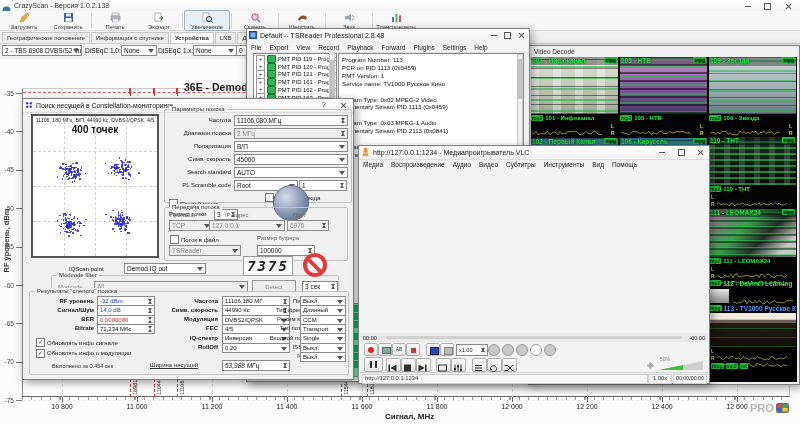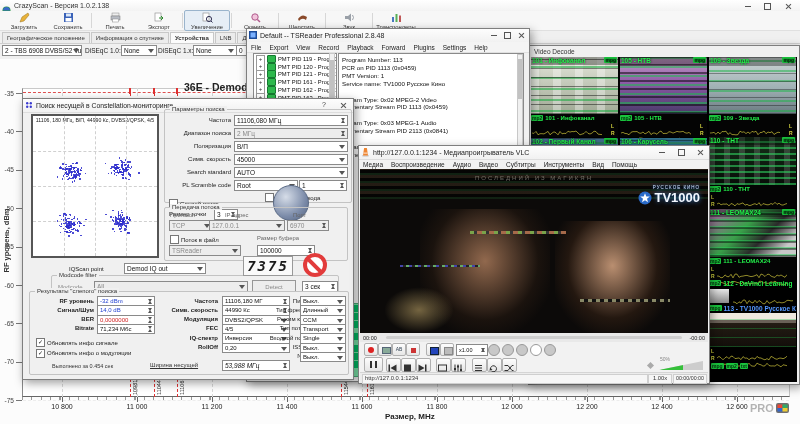--- a/index.html
+++ b/index.html
@@ -199,21 +199,21 @@
       <span class="lbl" style="left:158px;top:3px;">DiSEqC 1.x:</span>
       <div class="cb" style="left:193px;top:1px;width:30px;">None</div>
       <div class="spin" style="left:236px;top:1px;width:8px;">0</div>
       <span class="lbl" style="left:256px;top:3px;">Поз</span>
     </div>
 
     <div id="chart" class="a" style="left:0;top:59px;width:800px;height:365px;background:#fcfcfc;">
       <div class="a" style="left:22px;top:29px;width:768px;height:309px;background:#ffffff;border:1px solid #c9c9c9;border-left-color:#888;border-bottom-color:#666;box-sizing:border-box;"></div>
       <div class="a" style="left:184px;top:22px;font-size:10.5px;font-weight:bold;color:#222;">36E - Demod</div>
       <div class="a" style="left:-26px;top:177px;width:64px;text-align:center;font-size:7.5px;font-weight:bold;color:#333;transform:rotate(-90deg);">RF уровень, dBm</div>
-      <div class="a" style="left:385px;top:353px;font-size:8px;font-weight:bold;color:#222;">Размер, MHz</div>
+      <div class="a" style="left:385px;top:353px;font-size:8px;font-weight:bold;color:#222;">Сигнал, MHz</div>
       <div id="chart-guts" class="a" style="left:0;top:0;width:800px;height:365px;">
           <div class="a" style="left: 16px; top: 34px; width: 6px; height: 1px; background: rgb(119, 119, 119);"></div>
           <div class="a" style="left: 0px; top: 30.5px; width: 14px; font-size: 6.5px; color: rgb(68, 68, 68); text-align: right;">-35</div>
           <div class="a" style="left: 16px; top: 72.4px; width: 6px; height: 1px; background: rgb(119, 119, 119);"></div>
           <div class="a" style="left: 0px; top: 68.9px; width: 14px; font-size: 6.5px; color: rgb(68, 68, 68); text-align: right;">-40</div>
           <div class="a" style="left: 23px; top: 72.4px; width: 766px; height: 0px; border-top: 1px dashed rgb(237, 237, 237);"></div>
           <div class="a" style="left: 16px; top: 110.8px; width: 6px; height: 1px; background: rgb(119, 119, 119);"></div>
           <div class="a" style="left: 0px; top: 107.3px; width: 14px; font-size: 6.5px; color: rgb(68, 68, 68); text-align: right;">-45</div>
           <div class="a" style="left: 23px; top: 110.8px; width: 766px; height: 0px; border-top: 1px dashed rgb(237, 237, 237);"></div>
           <div class="a" style="left: 16px; top: 149.2px; width: 6px; height: 1px; background: rgb(119, 119, 119);"></div>
@@ -610,20 +610,21 @@
       </span>
       <span style="font-size:6.8px;">Поиск несущей в Constellation-мониторинге</span>
       <span class="a" style="right:22px;top:2px;width:14px;height:9px;text-align:center;font-size:7px;color:#444;">?</span>
       <span class="wctl" style="right:2px;left:auto;">
           <span class="cls"></span>
         </span>
     </div>
 
     <div class="a" style="left:8px;top:15px;width:128px;height:144px;background:#fff;border:2px solid #555;box-sizing:border-box;">
       <div class="a" style="left:0;top:1px;width:100%;text-align:center;font-size:5.2px;color:#222;white-space:nowrap;">11106, 180 МГц, В/П, 44990 Кс, DVBS2/QPSK, 4/5</div>
+      <div class="a" style="left:0;top:8px;width:100%;text-align:center;font-size:10px;font-weight:bold;color:#111;">400 точек</div>
       <div id="iq-grid" class="a" style="left:0;top:0;width:124px;height:140px;">
           <div class="a" style="left: 31px; top: 0px; width: 0px; height: 140px; border-left: 1px dashed rgb(208, 208, 208);"></div>
           <div class="a" style="left: 0px; top: 35px; width: 124px; height: 0px; border-top: 1px dashed rgb(208, 208, 208);"></div>
           <div class="a" style="left: 62px; top: 0px; width: 0px; height: 140px; border-left: 1px dashed rgb(208, 208, 208);"></div>
           <div class="a" style="left: 0px; top: 70px; width: 124px; height: 0px; border-top: 1px dashed rgb(208, 208, 208);"></div>
           <div class="a" style="left: 93px; top: 0px; width: 0px; height: 140px; border-left: 1px dashed rgb(208, 208, 208);"></div>
           <div class="a" style="left: 0px; top: 105px; width: 124px; height: 0px; border-top: 1px dashed rgb(208, 208, 208);"></div>
         </div>
       <div id="iq-dots" class="a" style="left:0;top:0;width:124px;height:140px;">
           <div class="a" style="left: 29.7px; top: 59.3px; width: 1.6px; height: 1.6px; background: rgba(45, 45, 205, 0.85);"></div>
@@ -1169,40 +1170,20 @@
         <div class="mitem">Медиа</div>
         <div class="mitem">Воспроизведение</div>
         <div class="mitem">Аудио</div>
         <div class="mitem">Видео</div>
         <div class="mitem">Субтитры</div>
         <div class="mitem">Инструменты</div>
         <div class="mitem">Вид</div>
         <div class="mitem">Помощь</div>
       </div>
 
-    <div class="a" style="left:1px;top:23px;width:348px;height:164px;background:#0c0a09;overflow:hidden;">
-      <div class="a" style="left:0;top:0;width:348px;height:30px;background:repeating-linear-gradient(0deg,rgba(40,140,60,.18) 0 2px,rgba(0,0,0,.55) 2px 5px,rgba(120,90,60,.22) 5px 8px);"></div>
-      <div class="a" style="left:0;top:6px;width:100%;text-align:center;font-size:6px;letter-spacing:2px;color:rgba(200,195,185,.5);">ПОСЛЕДНИЙ ИЗ МАГИКЯН</div>
-      <div class="a" style="left:246px;top:16px;width:94px;height:32px;text-align:right;">
-        <div style="font-size:4.5px;letter-spacing:1px;color:#cfe3ff;text-shadow:0 0 3px #2a6ac8;">РУССКОЕ КИНО</div>
-        <div style="font-size:13px;font-weight:bold;color:#f2f7ff;text-shadow:0 0 5px #3a7fd0;display:flex;align-items:center;justify-content:flex-end;gap:2px;">
-          <svg width="14" height="14">
-              <circle cx="7" cy="7" r="6.5" fill="#2a6ac8"></circle>
-              <polygon points="7,2.2 8.3,5.5 11.8,5.6 9,7.8 10,11.2 7,9.2 4,11.2 5,7.8 2.2,5.6 5.7,5.5" fill="#fff"></polygon>
-            </svg>
-          <span>TV1000</span>
-        </div>
-      </div>
-      <div class="a" style="left:60px;top:40px;width:130px;height:124px;background:radial-gradient(ellipse at 50% 42%,rgba(160,115,85,.9),rgba(70,45,28,.25) 58%,transparent 78%);"></div>
-      <div class="a" style="left:195px;top:52px;width:115px;height:112px;background:radial-gradient(ellipse at 50% 40%,rgba(195,150,118,.95),rgba(90,55,32,.3) 55%,transparent 78%);"></div>
-      <div class="a" style="left:24px;top:118px;width:70px;height:46px;background:radial-gradient(ellipse,rgba(220,190,120,.5),transparent 70%);"></div>
-      <div class="a" style="left:110px;top:62px;width:96px;height:3px;background:repeating-linear-gradient(90deg,#7aa44a 0 4px,#333 4px 7px,#a66a4a 7px 12px);"></div>
-      <div class="a" style="left:40px;top:96px;width:80px;height:2px;background:repeating-linear-gradient(90deg,#44a 0 3px,#222 3px 6px,#6a6 6px 9px);"></div>
-      <div class="a" style="left:220px;top:130px;width:90px;height:3px;background:repeating-linear-gradient(90deg,#886 0 4px,#111 4px 8px);"></div>
-    </div>
 
     <div class="a" style="left:1px;top:187px;width:348px;height:9px;background:#e9e9e9;">
       <span class="lbl" style="left:3px;top:1.5px;font-size:5.5px;">00:00</span>
       <div class="a" style="left:26px;top:3px;width:296px;height:3px;background:#cfcfcf;border-radius:2px;"></div>
       <span class="lbl" style="right:3px;left:auto;top:1.5px;font-size:5.5px;">-00:00</span>
     </div>
 
     <div class="a" style="left:1px;top:196px;width:348px;height:14px;">
       <div class="vbtn" style="left:4px;top:1px;width:12px;height:11px;">
           <div class="a" style="left:3px;top:2.5px;width:6px;height:6px;border-radius:50%;background:#d22;"></div>

